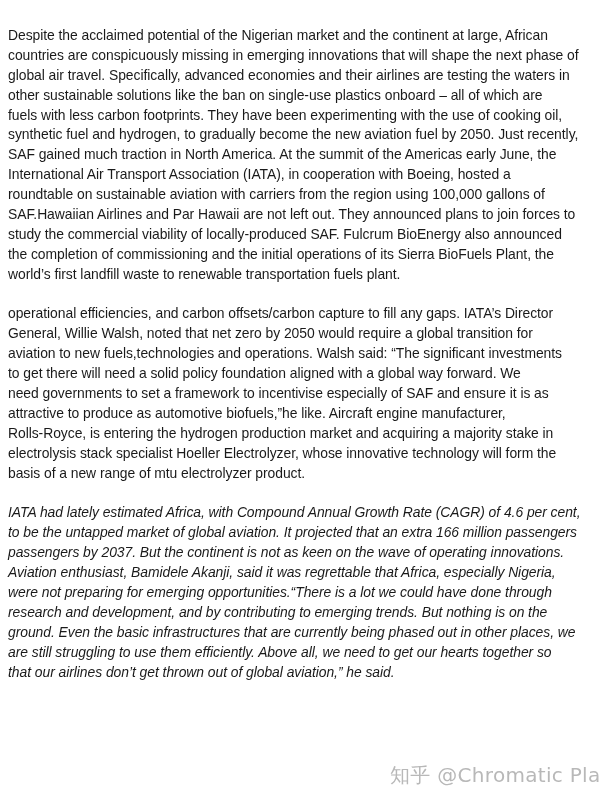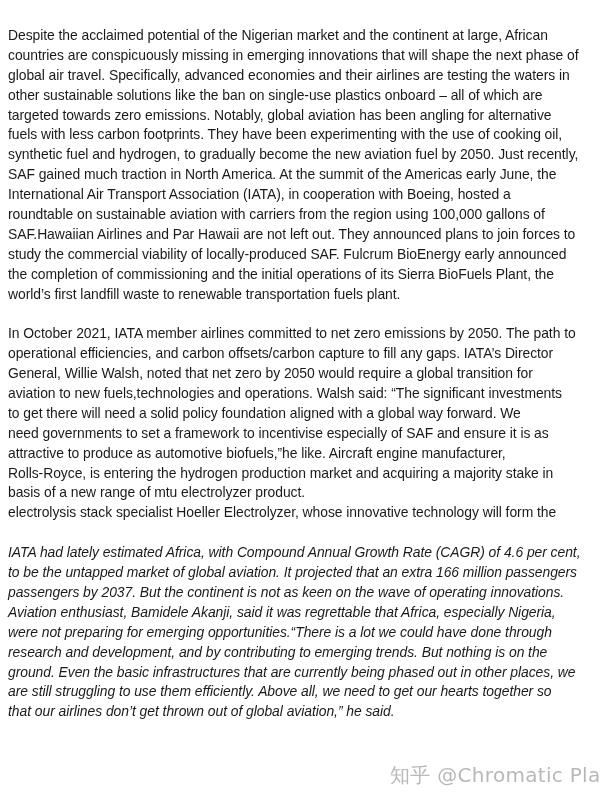--- a/index.html
+++ b/index.html
@@ -24,42 +24,40 @@
 </style>
 </head>
 <body>
 
 <div class="doc">
   <p class="para p1">
     <span class="line">Despite the acclaimed potential of the Nigerian market and the continent at large, African</span>
     <span class="line">countries are conspicuously missing in emerging innovations that will shape the next phase of</span>
     <span class="line">global air travel. Specifically, advanced economies and their airlines are testing the waters in</span>
     <span class="line">other sustainable solutions like the ban on single-use plastics onboard – all of which are</span>
-    <span class="line">targeted towards zero emissions. Notably, global aviation has been angling for alternative</span>
     <span class="line">fuels with less carbon footprints. They have been experimenting with the use of cooking oil,</span>
     <span class="line">synthetic fuel and hydrogen, to gradually become the new aviation fuel by 2050. Just recently,</span>
     <span class="line">SAF gained much traction in North America. At the summit of the Americas early June, the</span>
     <span class="line">International Air Transport Association (IATA), in cooperation with Boeing, hosted a</span>
     <span class="line">roundtable on sustainable aviation with carriers from the region using 100,000 gallons of</span>
     <span class="line">SAF.Hawaiian Airlines and Par Hawaii are not left out. They announced plans to join forces to</span>
-    <span class="line">study the commercial viability of locally-produced SAF. Fulcrum BioEnergy early announced</span>
+    <span class="line">study the commercial viability of locally-produced SAF. Fulcrum BioEnergy also announced</span>
     <span class="line">the completion of commissioning and the initial operations of its Sierra BioFuels Plant, the</span>
     <span class="line">world’s first landfill waste to renewable transportation fuels plant.</span>
   </p>
   <p class="para p2">
-    <span class="line">In October 2021, IATA member airlines committed to net zero emissions by 2050. The path to</span>
     <span class="line">operational efficiencies, and carbon offsets/carbon capture to fill any gaps. IATA’s Director</span>
     <span class="line">General, Willie Walsh, noted that net zero by 2050 would require a global transition for</span>
     <span class="line">aviation to new fuels,technologies and operations. Walsh said:  “The significant investments</span>
     <span class="line">to get there will need a solid policy foundation aligned with a global way forward. We</span>
     <span class="line">need   governments to set a framework to incentivise especially of SAF and ensure it is as</span>
     <span class="line">attractive to produce as automotive biofuels,”he like. Aircraft engine manufacturer,</span>
     <span class="line">Rolls-Royce, is entering the hydrogen production market and acquiring a majority stake in</span>
+    <span class="line">electrolysis stack specialist Hoeller Electrolyzer, whose innovative technology will form the</span>
     <span class="line">basis of a new range of mtu electrolyzer product.</span>
-    <span class="line">electrolysis stack specialist Hoeller Electrolyzer, whose innovative technology will form the</span>
   </p>
   <p class="para p3">
     <span class="line">IATA had lately estimated Africa, with Compound Annual Growth Rate (CAGR) of 4.6 per cent,</span>
     <span class="line">to be the untapped market of global aviation. It projected that an extra 166 million passengers</span>
     <span class="line">passengers by 2037. But the continent is not as keen on the wave of operating innovations.</span>
     <span class="line">Aviation enthusiast, Bamidele Akanji, said it was regrettable that Africa, especially Nigeria,</span>
     <span class="line">were not preparing for emerging opportunities.“There is a lot we could have done through</span>
     <span class="line">research and development, and by contributing to emerging trends. But nothing is on the</span>
     <span class="line">ground. Even the basic infrastructures that are currently being phased out in other places, we</span>
     <span class="line">are still struggling to use them efficiently. Above all, we need to get our hearts together so</span>

